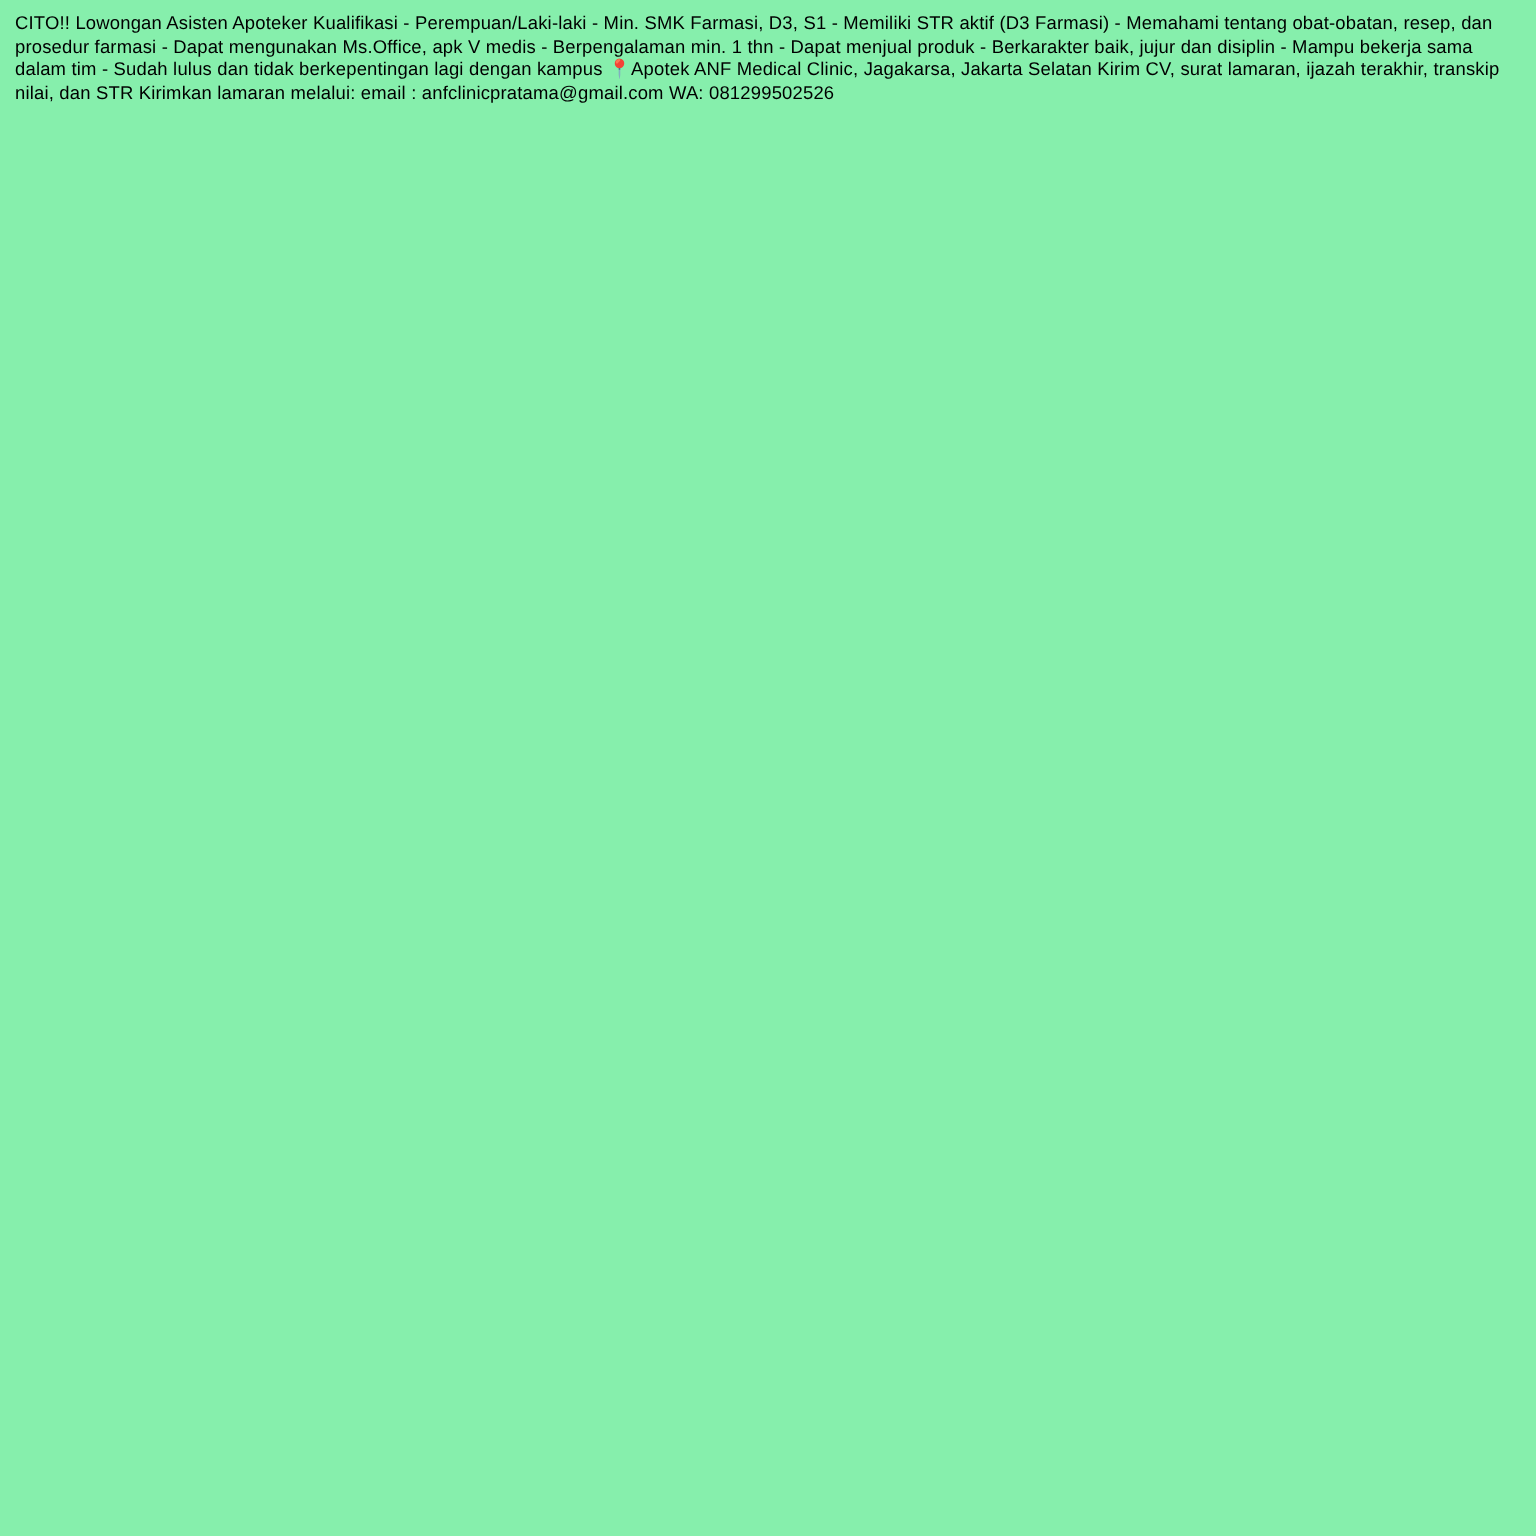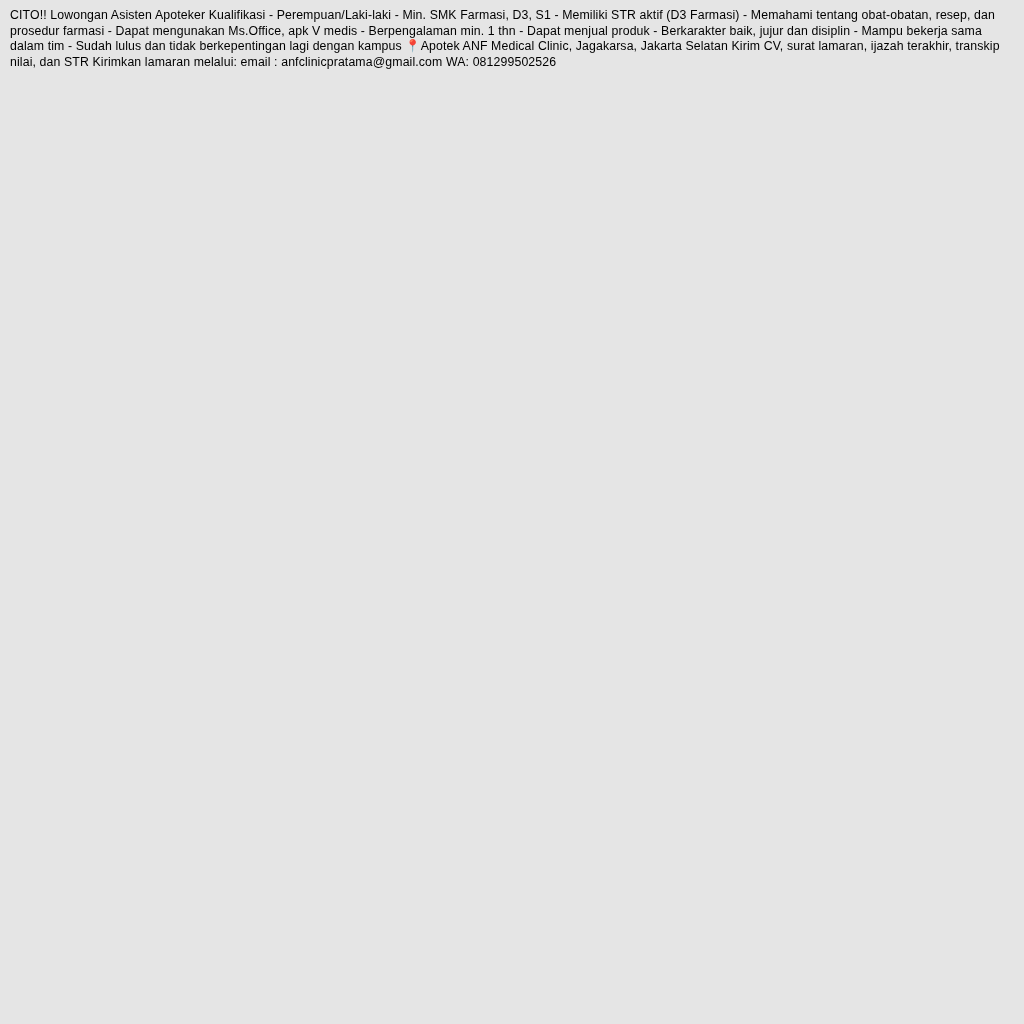--- a/index.html
+++ b/index.html
@@ -11,21 +11,21 @@
     width: 1024px;
     height: 1024px;
     overflow: hidden;
     font-family: "Liberation Sans", sans-serif;
   }
   .page {
     box-sizing: border-box;
     width: 1024px;
     height: 1024px;
     padding: 8px 10px 0 10px;
-    background: #e5e5e5;
+    background: #86efac;
   }
   .body-text {
     font-family: "Liberation Sans", sans-serif;
     font-size: 12.3px;
     line-height: 15.6px;
     color: #000000;
     text-align: left;
     white-space: pre-wrap;
     word-wrap: break-word;
     max-width: 1004px;

